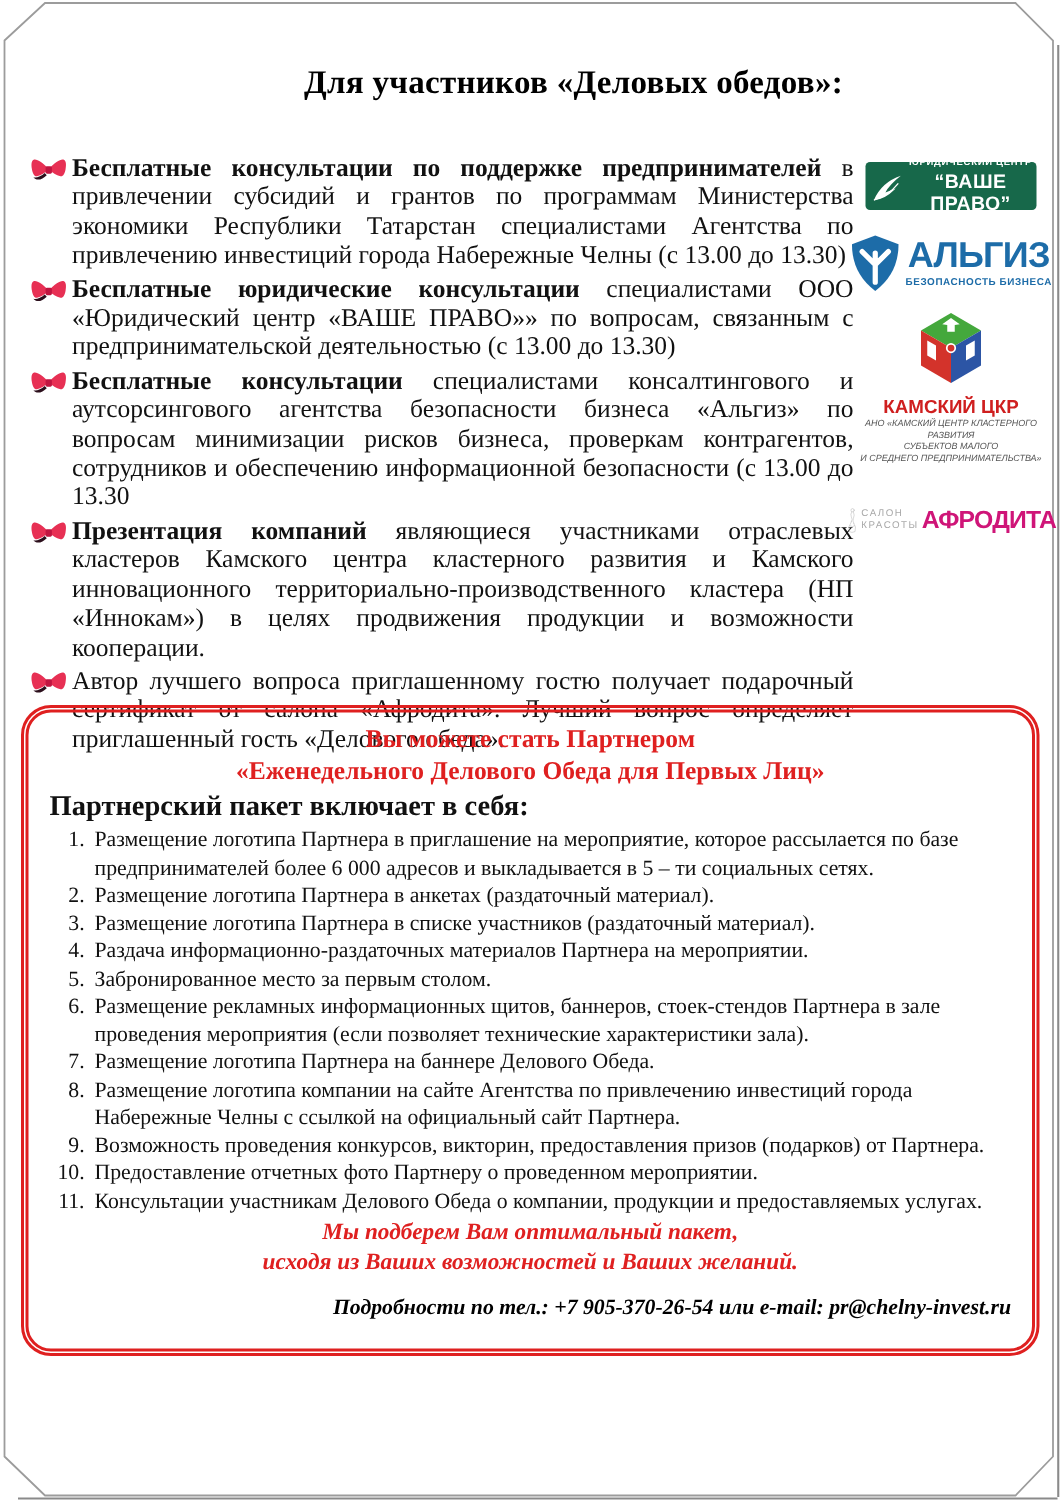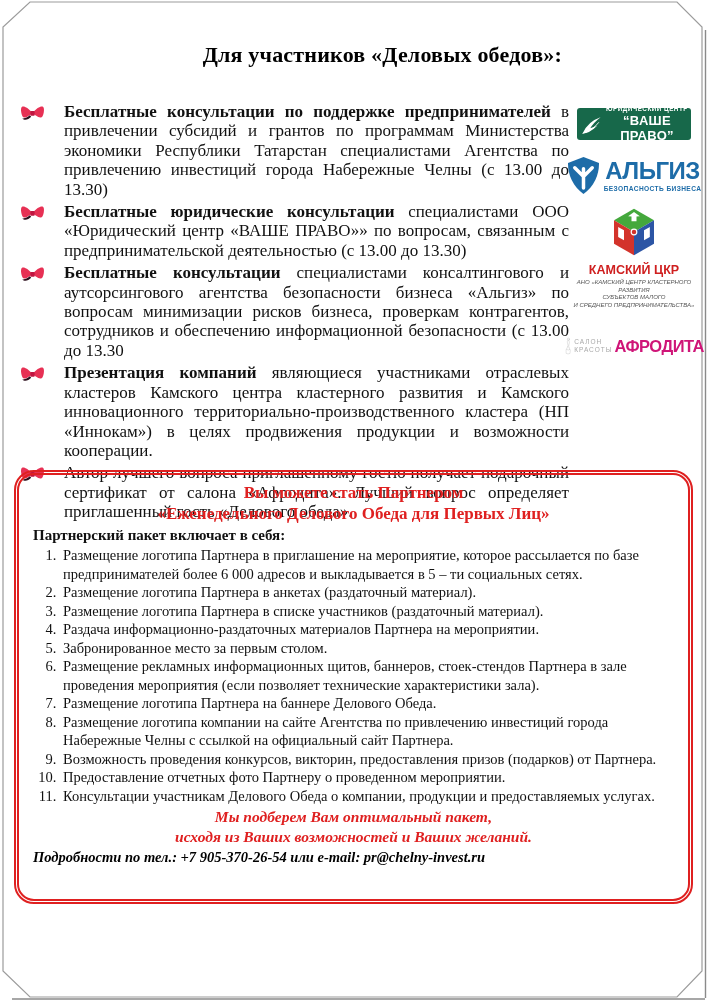--- a/index.html
+++ b/index.html
@@ -9,21 +9,21 @@
   }
   .frame-svg { position:absolute; left:0; top:0; width:707px; height:1000px; pointer-events:none; }
 
   .title {
     position:absolute; top:42px; left:0; width:562px; text-align:right;
     font-size:22px; font-weight:bold; letter-spacing:0.2px; color:#000;
   }
 
   
   .bullets { position:absolute; left:20px; top:102px; width:549px; }
-  .bullet { display:flex; gap:16px; margin-bottom:3px; }
+  .bullet { display:flex; gap:0; margin-bottom:3px; }
   .bow { flex:0 0 28px; padding-top:3px; }
   .btext { margin:0; font-size:17px; line-height:19.4px; text-align:justify; }
   .btext b { font-weight:bold; }
 
   
   .logos { position:absolute; left:564px; top:88px; width:140px; text-align:center;
            font-family:"Liberation Sans", sans-serif; }
   .agency-text { margin-top:3px; color:var(--agency-green,#215c32); font-weight:bold;
                  font-size:9px; line-height:11px; }
   .vp-banner { margin:20px auto 0; width:114px; height:32px; border-radius:3px;
@@ -49,27 +49,27 @@
                     letter-spacing:-0.5px; }
 
   
   .partner-box {
     position:absolute; left:14px; top:470px; width:679px; height:434px; box-sizing:border-box;
     border:5px double var(--accent-red,#df2020); border-radius:20px;
     padding:7px 14px 0 14px; overflow:hidden;
   }
   .pb-header { text-align:center; color:var(--accent-red,#df2020); font-weight:bold;
                font-size:17px; line-height:21px; }
-  .pb-sub { font-weight:bold; font-size:15px; margin-top:3px; }
+  .pb-sub { font-weight:bold; font-size:19px; margin-top:3px; }
   .pb-list { margin:2px 0 0 0; padding-left:27px; font-size:14.5px; line-height:18.5px; }
   .pb-list li { padding-left:3px; }
   .pb-footer { text-align:center; color:var(--accent-red,#df2020); font-weight:bold;
                font-style:italic; font-size:15.5px; line-height:20px; margin-top:2px; }
-  .pb-contact { text-align:left; font-weight:bold; font-style:italic; font-size:14.5px;
-                margin-top:2px; color:#000; }
+  .pb-contact { text-align:right; font-weight:bold; font-style:italic; font-size:14.5px;
+                margin-top:12px; color:#000; }
 </style>
 </head>
 <body>
 
 <div class="page">
 
   <svg class="frame-svg" viewBox="0 0 707 1000">
     <path d="M30 2 L677 2 L702 27 L702 971 L677 997 L30 997 L3 971 L3 27 Z" fill="none" stroke="#9c9c9c" stroke-width="1.2"></path>
     <path d="M705.5 30 L705.5 998 M12 999 L705 999" stroke="#8a8a8a" stroke-width="1.4" fill="none"></path>
   </svg>

